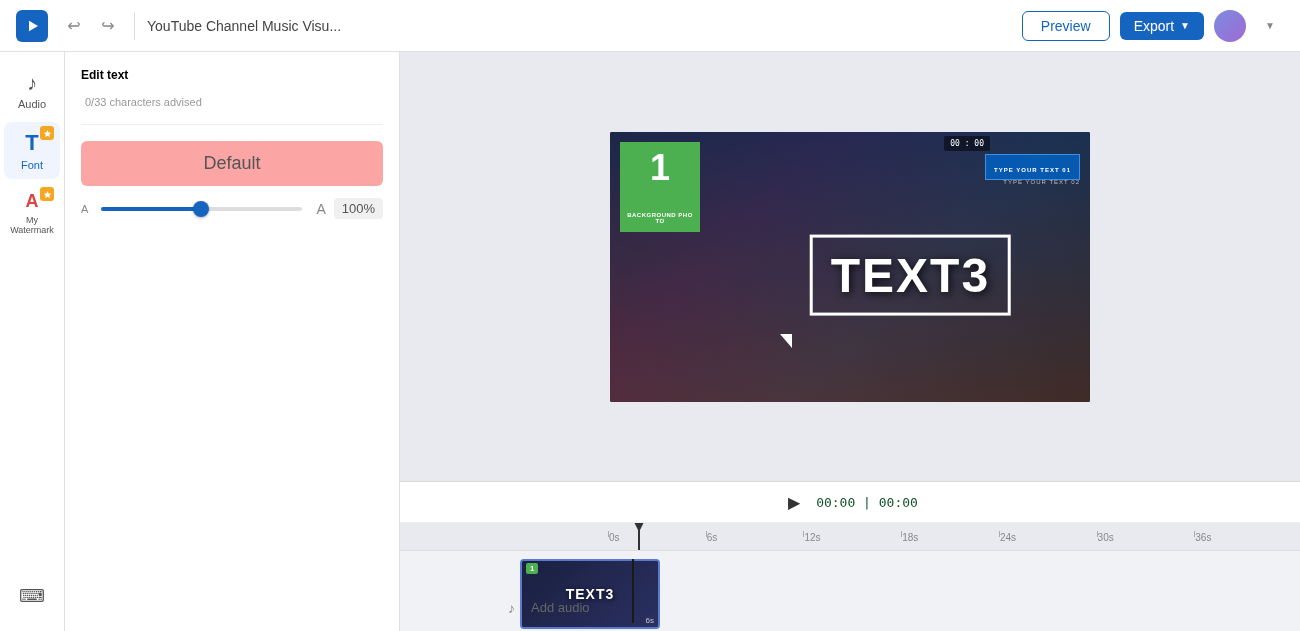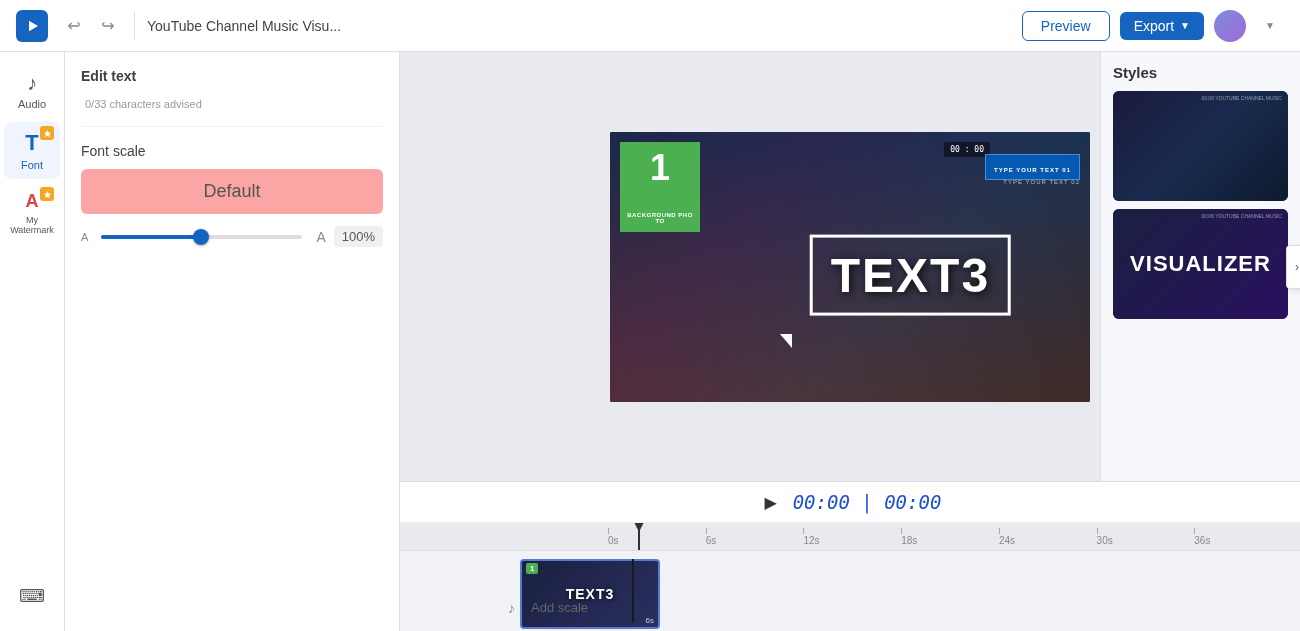--- a/index.html
+++ b/index.html
@@ -29,21 +29,21 @@
     .sidebar-icon-item .icon-label { font-size: 11px; color: #555; margin-top: 3px; }
     .sidebar-icon-item.active .icon-label { color: #1565c0; }
     .badge-star { position: absolute; top: 4px; right: 6px; width: 14px; height: 14px; background: #f5a623; border-radius: 3px; display: flex; align-items: center; justify-content: center; }
     .badge-star svg { width: 9px; height: 9px; fill: white; }
     .icon-sym { font-size: 20px; color: #555; }
     .sidebar-icon-item.active .icon-sym { color: #1565c0; }
     .sidebar-bottom { margin-top: auto; padding-bottom: 16px; }
 
     
     .edit-panel { width: 335px; background: #fff; border-right: 1px solid #e0e0e0; padding: 16px; flex-shrink: 0; overflow-y: auto; }
-    .edit-panel-title { font-size: 14px; font-weight: 600; color: #404040; margin-bottom: 14px; }
+    .edit-panel-title { font-size: 12px; font-weight: 600; color: #000000; margin-bottom: 14px; }
     .text-input-field { width: 100%; border: 1.5px solid #d0d0d0; border-radius: 6px; padding: 12px 14px; font-size: 14px; color: #aaa; outline: none; background: #fff; }
     .char-count { font-size: 11px; color: #999; margin-top: 5px; margin-left: 4px; }
     .section-divider { height: 1px; background: #eee; margin: 16px 0; }
     .section-label { font-size: 14px; font-weight: 500; color: #444; margin-bottom: 10px; }
     .scale-display { width: 100%; background: #fca5a5; border-radius: 6px; padding: 12px; text-align: center; font-size: 18px; color: #555; margin-bottom: 12px; }
     .slider-row { display: flex; align-items: center; gap: 8px; }
     .slider-label-small { font-size: 11px; color: #888; width: 12px; }
     .slider-label-large { font-size: 14px; color: #888; width: 16px; text-align: right; }
     .slider-container { flex: 1; position: relative; height: 20px; display: flex; align-items: center; }
     .slider-track { width: 100%; height: 4px; background: #ddd; border-radius: 2px; position: relative; }
@@ -53,21 +53,21 @@
 
     
     .canvas-area { flex: 1; display: flex; flex-direction: column; overflow: hidden; }
     .canvas-main { flex: 1; background: #e8eaf0; display: flex; justify-content: center; align-items: center; position: relative; overflow: hidden; }
     .video-preview { width: 480px; height: 270px; background: #1a1a2e; position: relative; border-radius: 2px; overflow: hidden; }
     .video-bg { width: 100%; height: 100%; background: linear-gradient(135deg, #1a1a3e 0%, #2d1b4e 30%, #1a2a4e 60%, #0d1b2e 100%); position: relative; }
     .city-overlay { position: absolute; inset: 0; background: linear-gradient(180deg, rgba(30,60,90,0.4) 0%, rgba(180,80,20,0.3) 100%); }
     .green-box { position: absolute; top: 10px; left: 10px; width: 80px; height: 90px; background: #4caf50; display: flex; flex-direction: column; align-items: center; justify-content: space-between; padding: 8px 6px; }
     .green-box-num { font-size: 36px; font-weight: bold; color: white; line-height: 1; }
     .green-box-label { font-size: 6px; font-weight: bold; color: white; text-align: center; letter-spacing: 0.5px; word-break: break-all; }
-    .timer-box { position: absolute; top: 10px; right: 100px; background: rgba(0,0,0,0.5); padding: 3px 6px; border-radius: 2px; font-size: 8px; color: white; font-family: monospace; }
+    .timer-box { position: absolute; top: 4px; right: 100px; background: rgba(0,0,0,0.5); padding: 3px 6px; border-radius: 2px; font-size: 8px; color: white; font-family: monospace; }
     .text-overlay-1 { position: absolute; top: 22px; right: 10px; background: rgba(0,100,200,0.8); padding: 3px 8px; border: 1px solid rgba(100,180,255,0.6); }
     .text-overlay-1 span { font-size: 6px; font-weight: bold; color: white; letter-spacing: 1px; }
     .text-overlay-2 { position: absolute; top: 35px; right: 10px; }
     .text-overlay-2 span { font-size: 6px; color: #ccc; letter-spacing: 1px; }
     .text3-box { position: absolute; top: 50%; left: 50%; transform: translate(-20%, -40%); border: 3px solid white; padding: 10px 18px; }
     .text3-box span { font-size: 48px; font-weight: 900; color: white; letter-spacing: 2px; text-shadow: 2px 2px 8px rgba(0,0,0,0.8); }
     .speech-bubble-tail { position: absolute; bottom: 54px; left: 170px; width: 0; height: 0; border-left: 12px solid transparent; border-right: 0px solid transparent; border-top: 14px solid white; }
 
     
     .styles-panel { width: 210px; background: #f7f8fb; border-left: 1px solid #e0e0e0; padding: 12px; flex-shrink: 0; overflow-y: auto; }
@@ -76,25 +76,25 @@
     .style-card-placeholder { width: 100%; height: 110px; background: linear-gradient(135deg, #1a2a4e, #2d1040); position: relative; display: flex; align-items: center; justify-content: center; overflow: hidden; }
     .style-card-1 { background: linear-gradient(135deg, #1a1a3e 0%, #1a2a4e 50%, #0d1b2e 100%); }
     .style-card-2 { background: linear-gradient(135deg, #1a2040, #2a1060); }
     .style-text { color: white; font-weight: 900; font-size: 22px; letter-spacing: 1px; text-align: center; }
     .style-nav-btn { position: absolute; right: -8px; top: 50%; transform: translateY(-50%); width: 22px; height: 44px; background: #fff; border: 1px solid #ddd; border-radius: 4px; display: flex; align-items: center; justify-content: center; cursor: pointer; color: #666; font-size: 12px; box-shadow: 0 2px 6px rgba(0,0,0,0.1); z-index: 10; }
 
     
     .timeline-area { background: #f0f2f5; border-top: 1px solid #ddd; flex-shrink: 0; }
     .timeline-controls { display: flex; align-items: center; justify-content: center; gap: 10px; padding: 8px; background: #fff; border-bottom: 1px solid #eee; }
     .play-btn { width: 24px; height: 24px; display: flex; align-items: center; justify-content: center; cursor: pointer; color: #333; }
-    .time-display { font-size: 19px; color: #1d4ed8; font-family: monospace; font-style: italic; }
+    .time-display { font-size: 13px; color: #14532d; font-family: monospace; }
     .timeline-ruler { background: #e8eaf0; height: 28px; position: relative; padding: 0 8px; display: flex; align-items: center; overflow: hidden; border-bottom: 1px solid #ddd; }
     .timeline-ruler-inner { flex: 1; display: flex; align-items: center; position: relative; height: 100%; margin-left: 100px; }
     .ruler-marks { display: flex; width: 100%; position: relative; }
-    .ruler-mark { display: flex; flex-direction: column; align-items: flex-start; }
+    .ruler-mark { display: flex; flex-direction: row; align-items: flex-start; }
     .ruler-tick { width: 1px; height: 6px; background: #aaa; }
     .ruler-label { font-size: 10px; color: #888; margin-top: 1px; }
     .timeline-tracks { padding: 8px; display: flex; gap: 0; min-height: 80px; position: relative; }
     .timeline-left { width: 100px; flex-shrink: 0; }
     .timeline-right { flex: 1; position: relative; }
     .timeline-clip { position: absolute; left: 12px; top: 0; width: 140px; height: 70px; background: #2a3a6e; border-radius: 4px; overflow: hidden; display: flex; flex-direction: column; cursor: pointer; border: 2px solid #5a7ad0; }
     .clip-preview { flex: 1; background: linear-gradient(135deg, #1a2040, #2a3060); position: relative; overflow: hidden; }
     .clip-preview-inner { width: 100%; height: 100%; display: flex; align-items: center; justify-content: center; }
     .clip-number { position: absolute; top: 2px; left: 4px; background: #4caf50; color: white; font-size: 8px; font-weight: bold; padding: 1px 4px; border-radius: 2px; }
     .clip-duration { position: absolute; bottom: 2px; right: 4px; font-size: 8px; color: rgba(255,255,255,0.7); }
@@ -158,21 +158,20 @@
       <div class="sidebar-icon-item">
         <span class="icon-sym" style="font-size:18px;">⌨</span>
       </div>
     </div>
   </div>
 
   <div class="edit-panel">
     <div class="edit-panel-title">Edit text</div>
     <div class="char-count">0/33  characters advised</div>
     <div class="section-divider"></div>
-    <div class="section-label">Font scale</div>
     <div class="scale-display">Default</div>
     <div class="slider-row">
       <span class="slider-label-small">A</span>
       <div class="slider-container">
         <div class="slider-track">
           <div class="slider-fill"></div>
           <div class="slider-thumb"></div>
         </div>
       </div>
       <span class="slider-label-large">A</span>
@@ -202,38 +201,20 @@
           </div>
 
           <div class="text3-box">
             <span>TEXT3</span>
           </div>
 
           <div class="speech-bubble-tail"></div>
         </div>
       </div>
 
-      <div class="styles-panel" style="position:absolute;right:0;top:0;height:100%;width:200px;background:#f7f8fb;border-left:1px solid #ddd;padding:12px;overflow-y:auto;">
-        <div class="styles-title">Styles</div>
-
-        <div class="style-card">
-          <div class="style-card-placeholder style-card-1">
-            <div style="position:absolute;top:4px;left:6px;right:6px;font-size:5px;color:rgba(255,255,255,0.5);text-align:right;">00:06  YOUTUBE CHANNEL MUSIC</div>
-          </div>
-        </div>
-
-        <div class="style-card">
-          <div class="style-card-placeholder style-card-2">
-            <div style="position:absolute;top:4px;left:6px;right:6px;font-size:5px;color:rgba(255,255,255,0.5);text-align:right;">00:06  YOUTUBE CHANNEL MUSIC</div>
-            <div class="style-text">VISUALIZER</div>
-          </div>
-        </div>
-
-        <div class="style-nav-btn">›</div>
-      </div>
     </div>
 
     <div class="timeline-area">
 
       <div class="timeline-controls">
         <div class="play-btn">
           <span>▶</span>
         </div>
         <span class="time-display">00:00 | 00:00</span>
       </div>
@@ -289,20 +270,20 @@
                 <span style="font-size:14px;font-weight:900;color:white;letter-spacing:1px;text-shadow:1px 1px 4px rgba(0,0,0,0.8);">TEXT3</span>
               </div>
               <div class="clip-duration">6s</div>
             </div>
           </div>
 
           <div class="playhead-line"></div>
 
           <div class="audio-row" style="position:absolute;bottom:0;left:0;right:0;padding:4px 0;">
             <span class="audio-icon">♪</span>
-            <button class="add-audio-btn">Add scale</button>
+            <button class="add-audio-btn">Add audio</button>
           </div>
         </div>
       </div>
     </div>
   </div>
 
 </div>
 
 </body></html>

